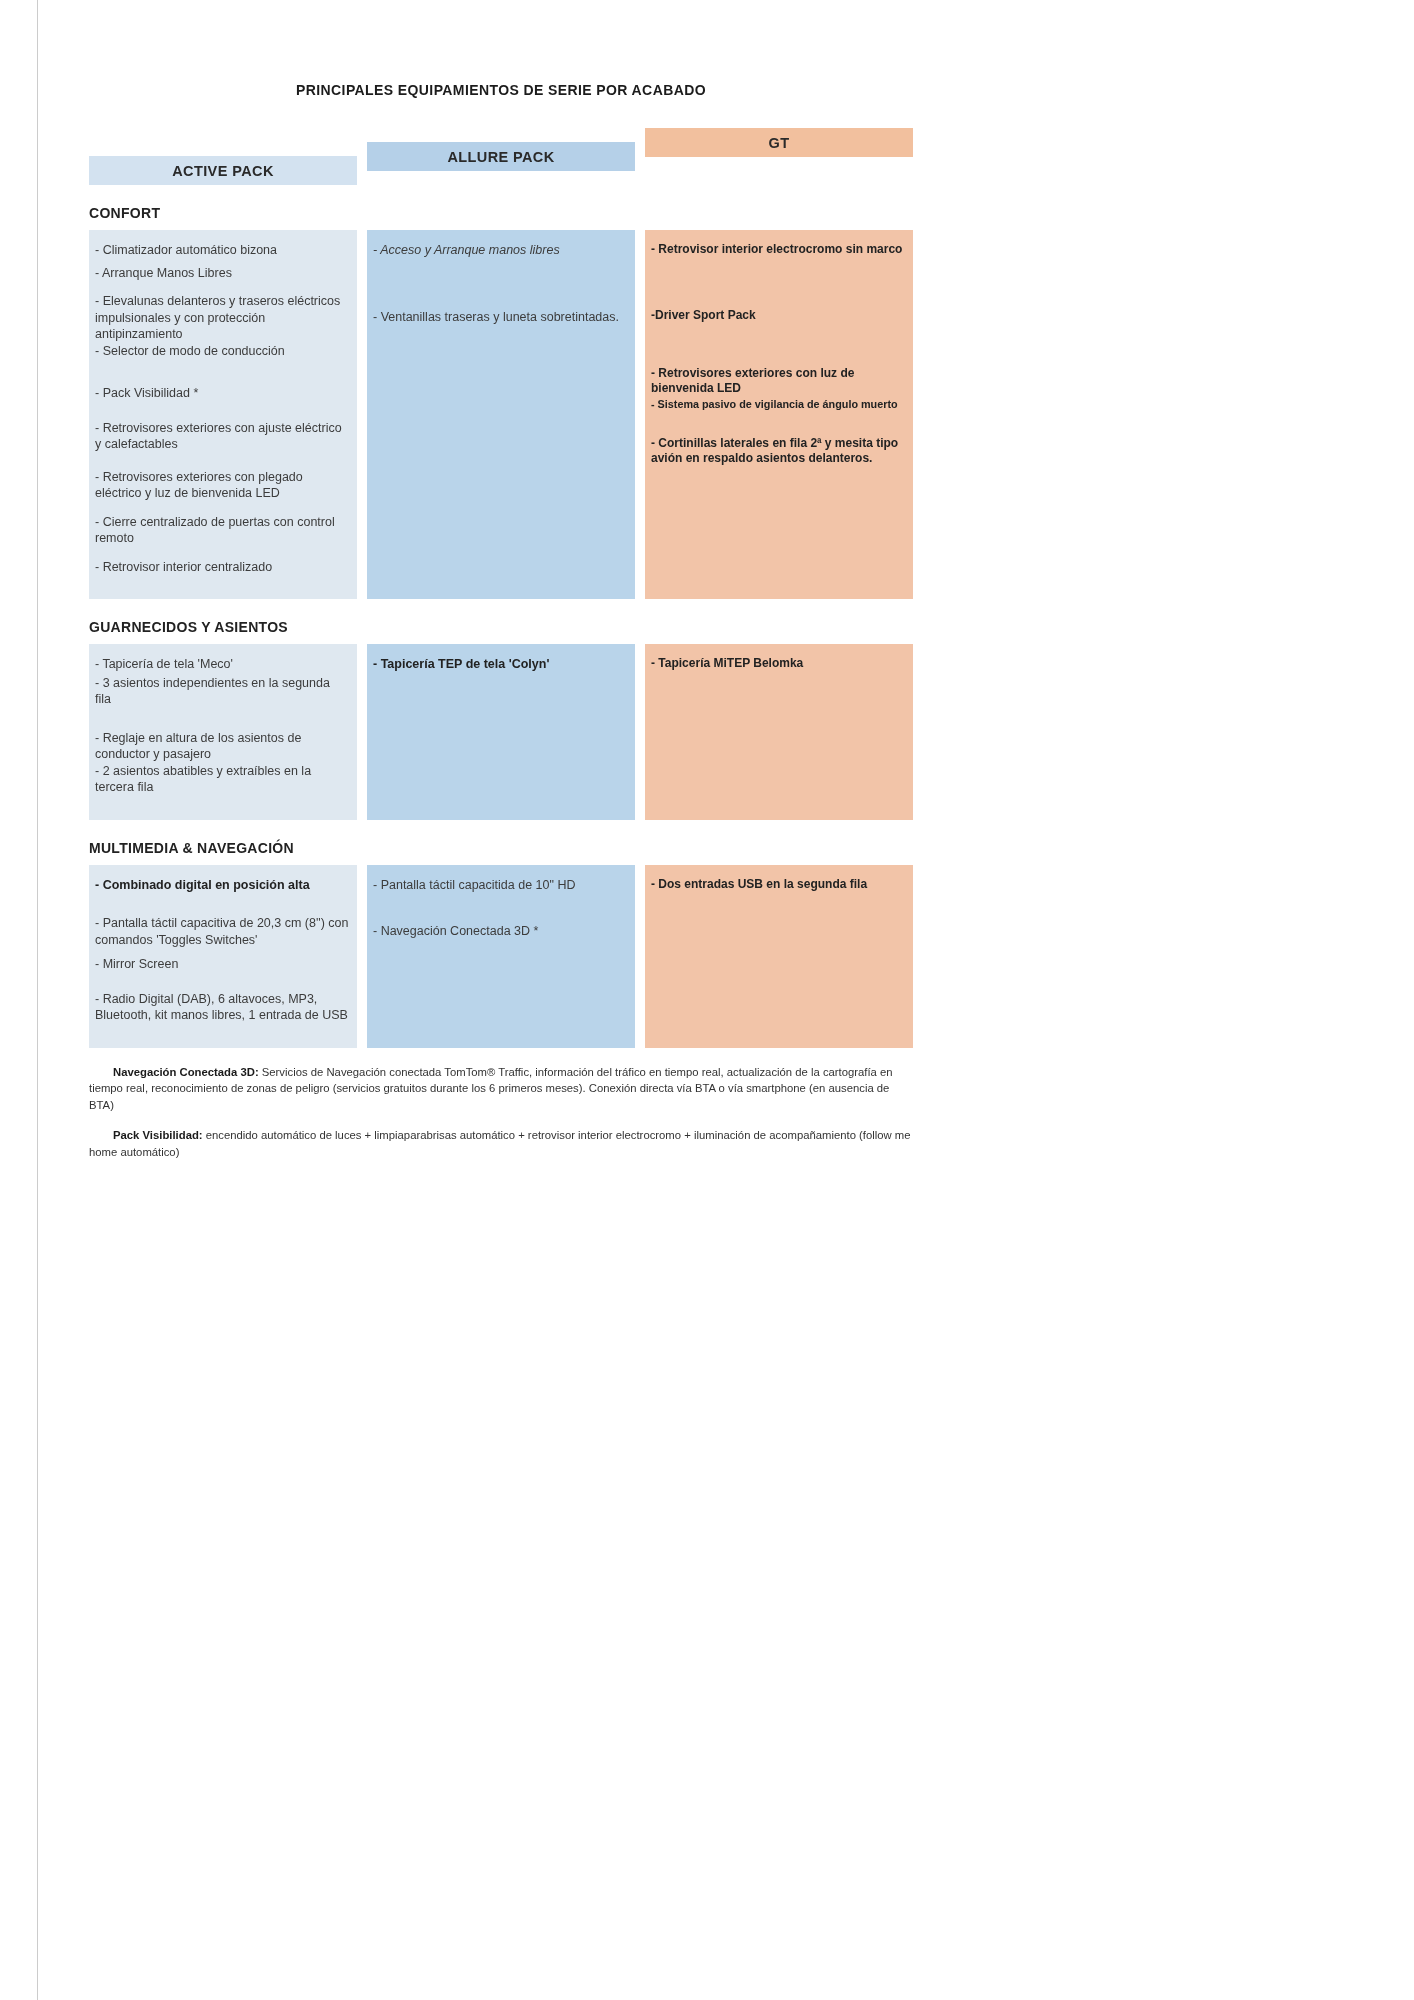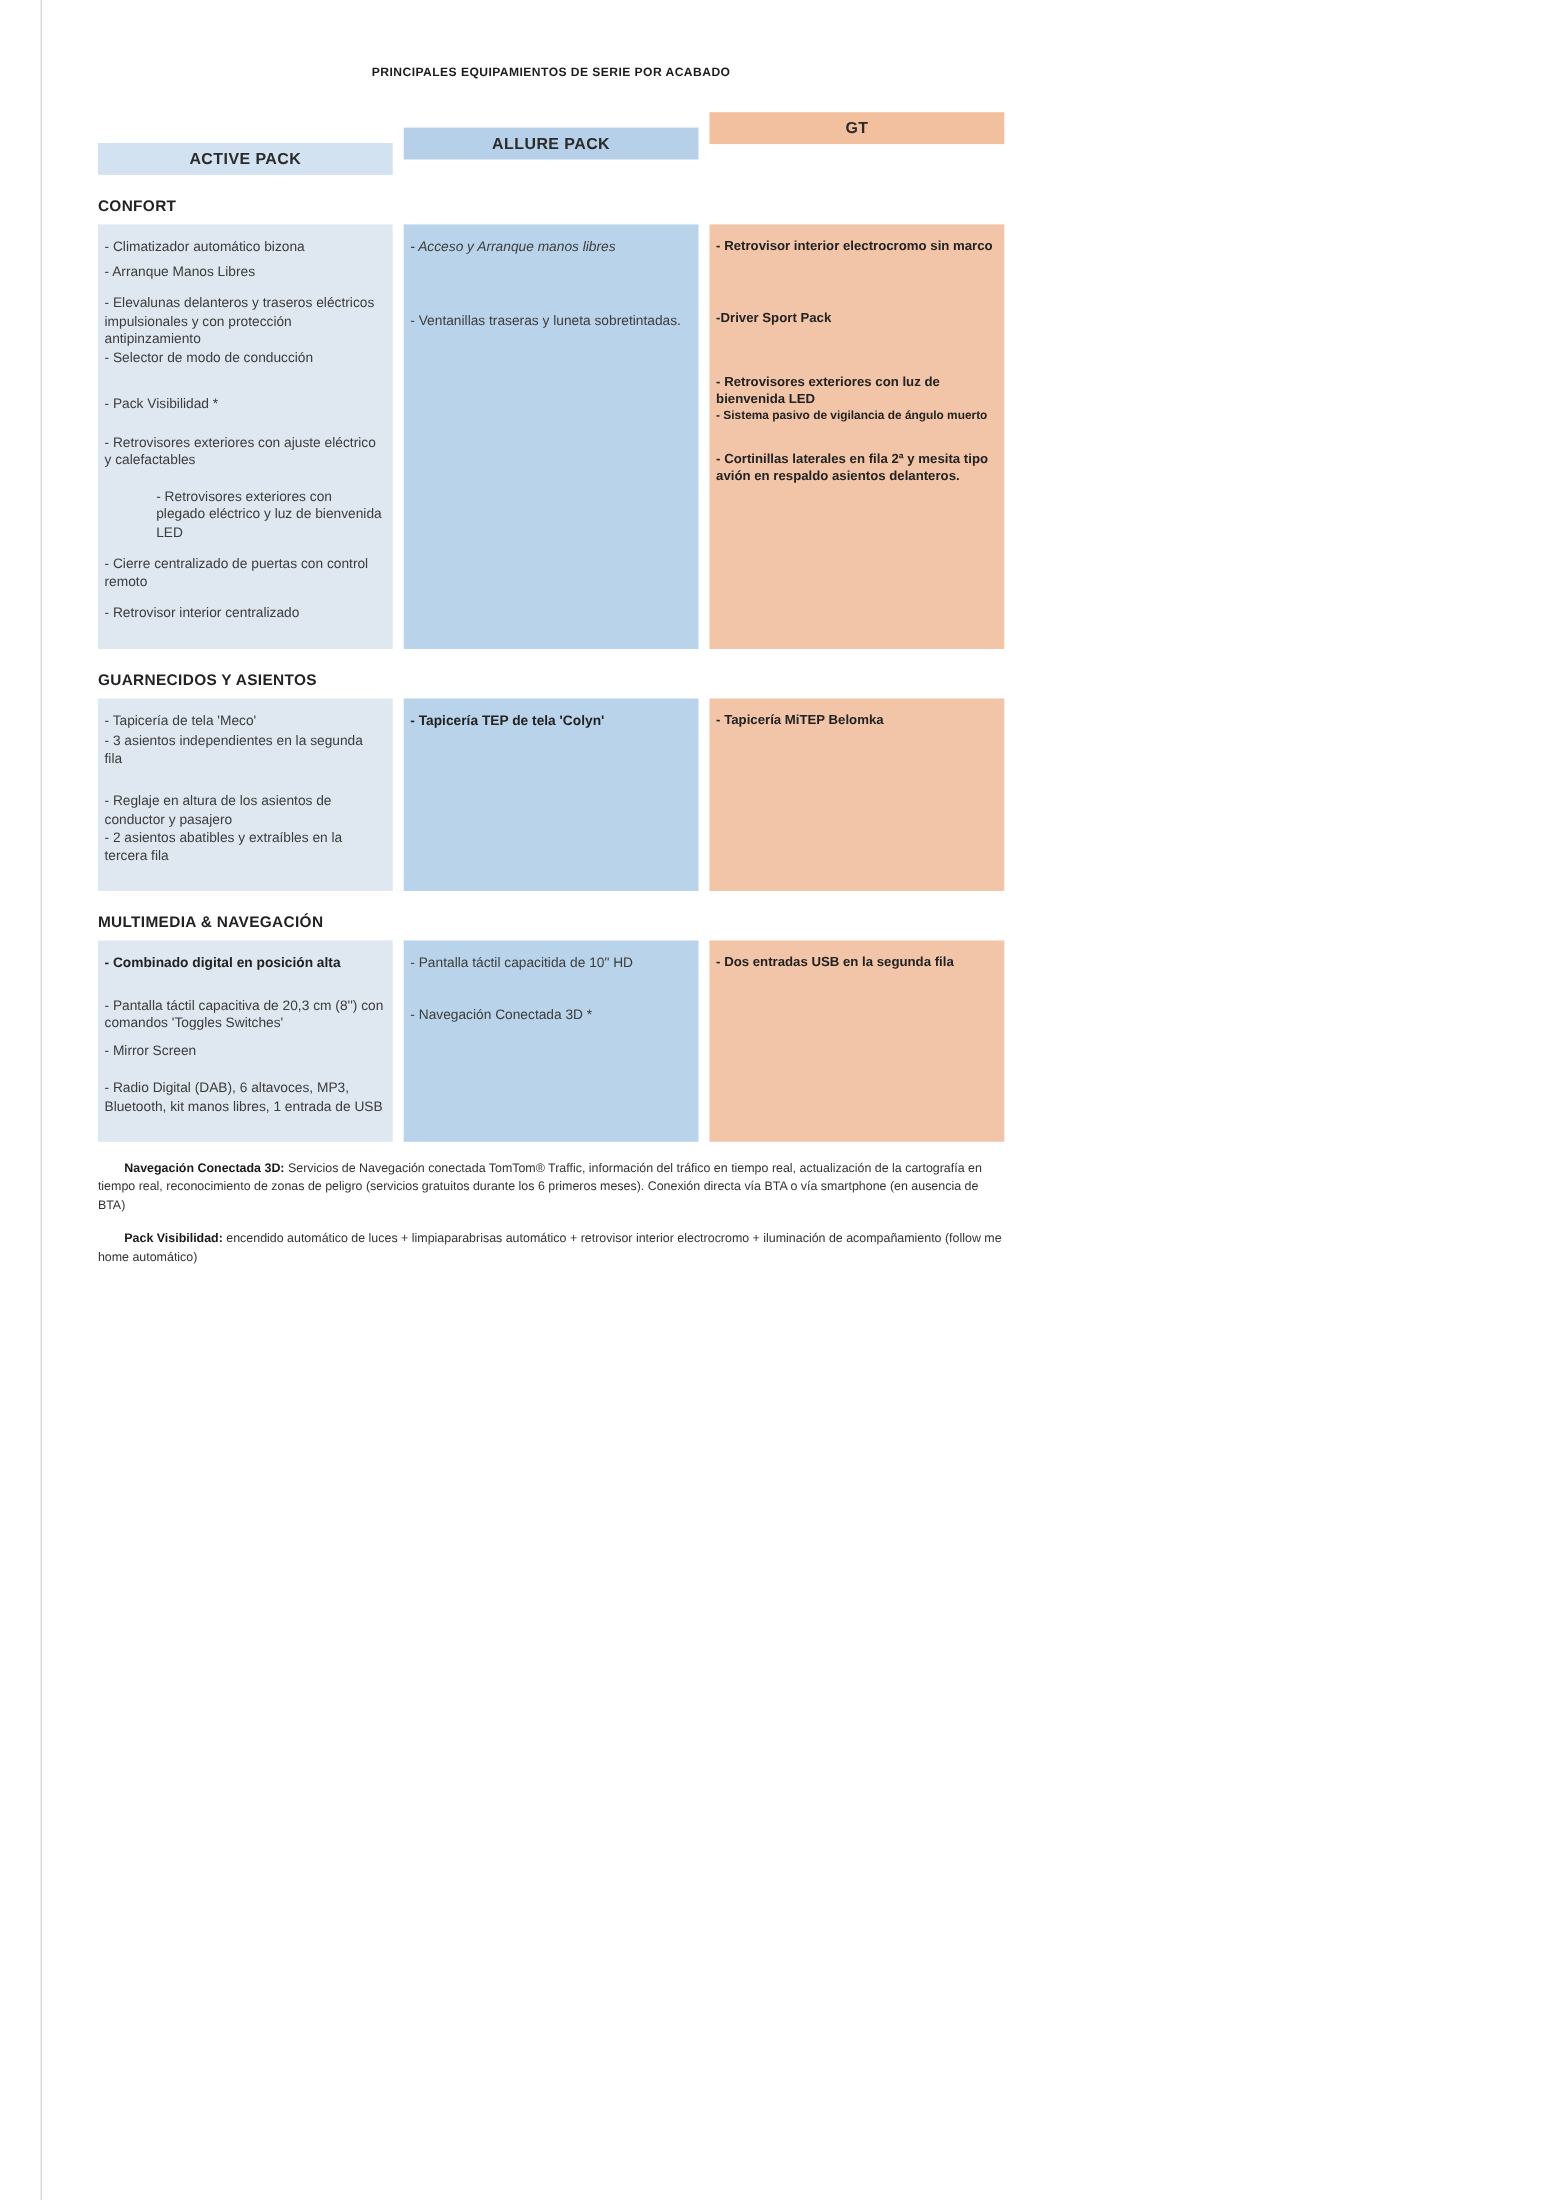--- a/index.html
+++ b/index.html
@@ -9,22 +9,22 @@
     font-family:"Liberation Sans", sans-serif;
     color:#3c3c3c;
     overflow:hidden;
   }
   .edge-line {
     position:absolute; left:37px; top:0; width:1px; height:2000px;
     background:#cccccc;
   }
   .content { position:absolute; left:89px; top:0; width:824px; }
   .page-title {
-    margin-top:60px; text-align:center;
-    font-size:11px; font-weight:bold; color:#1c1c1c; letter-spacing:.4px;
+    margin-top:82px; text-align:center;
+    font-size:14px; font-weight:bold; color:#1c1c1c; letter-spacing:.4px;
   }
   .headers {
     display:grid; grid-template-columns:1fr 1fr 1fr; column-gap:10px;
     margin-top:30px; align-items:start;
   }
   .colhead {
     height:29px; display:flex; align-items:center; justify-content:center;
     font-weight:bold; font-size:14.5px; color:#2a2a2a; letter-spacing:.4px;
   }
   .colhead.active { background:var(--active-header,#d3e2f0); margin-top:28px; }
@@ -68,21 +68,21 @@
       <div class="section-block">
         <div class="section-heading">CONFORT</div>
         <div class="row row-0">
           <div class="cell cell-active">
             <div class="item" style="margin-top: 0px;">- Climatizador automático bizona</div>
             <div class="item" style="margin-top: 6px;">- Arranque Manos Libres</div>
             <div class="item" style="margin-top: 12px;">- Elevalunas delanteros y traseros eléctricos impulsionales y con protección antipinzamiento</div>
             <div class="item" style="margin-top: 0px;">- Selector de modo de conducción</div>
             <div class="item" style="margin-top: 26px;">- Pack Visibilidad *</div>
             <div class="item" style="margin-top: 18px;">- Retrovisores exteriores con ajuste eléctrico y calefactables</div>
-            <div class="item" style="margin-top: 16px; margin-left: 47px;">- Retrovisores exteriores con plegado eléctrico y luz de bienvenida LED</div>
+            <div class="item" style="margin-top: 16px;">- Retrovisores exteriores con plegado eléctrico y luz de bienvenida LED</div>
             <div class="item" style="margin-top: 12px;">- Cierre centralizado de puertas con control remoto</div>
             <div class="item" style="margin-top: 12px;">- Retrovisor interior centralizado</div>
           </div>
           <div class="cell cell-allure">
             <div class="item" style="margin-top: 0px; font-style: italic;">- Acceso y Arranque manos libres</div>
             <div class="item" style="margin-top: 50px;">- Ventanillas traseras y luneta sobretintadas.</div>
           </div>
           <div class="cell cell-gt">
             <div class="item bold" style="margin-top: 0px;">- Retrovisor interior electrocromo sin marco</div>
             <div class="item bold" style="margin-top: 50px;">-Driver Sport Pack</div>

